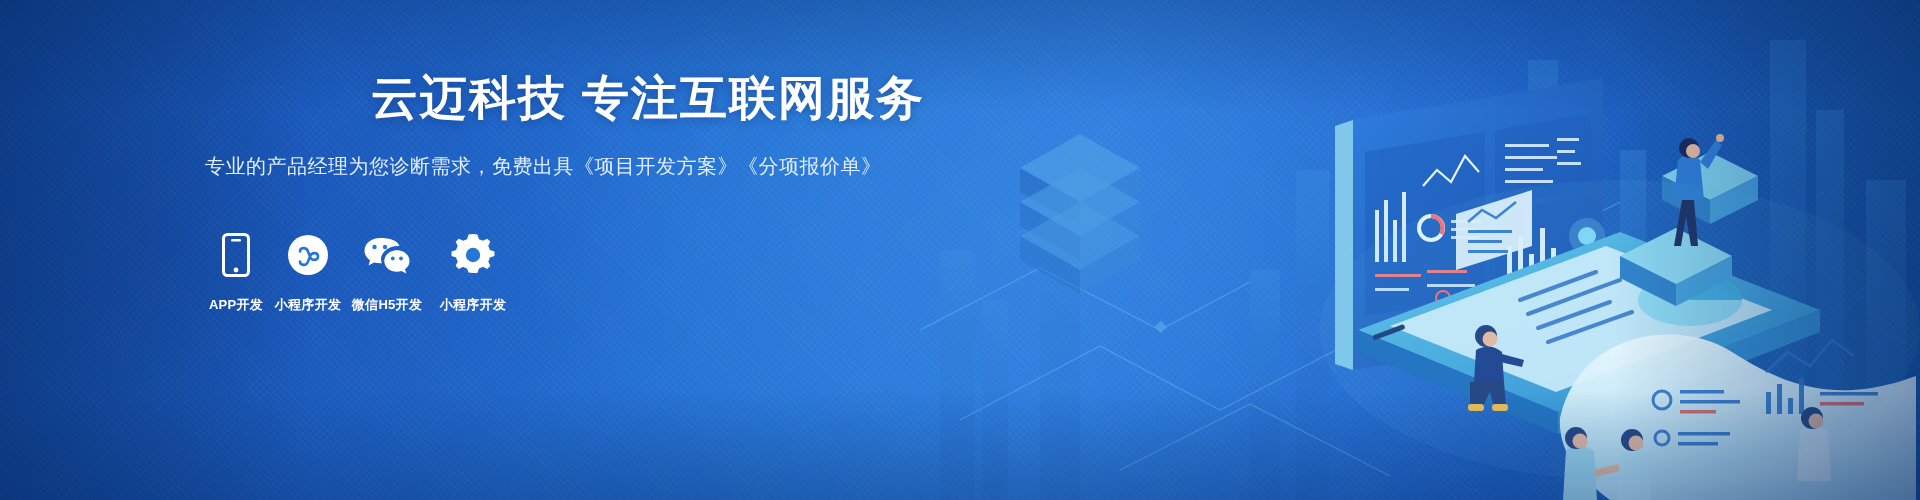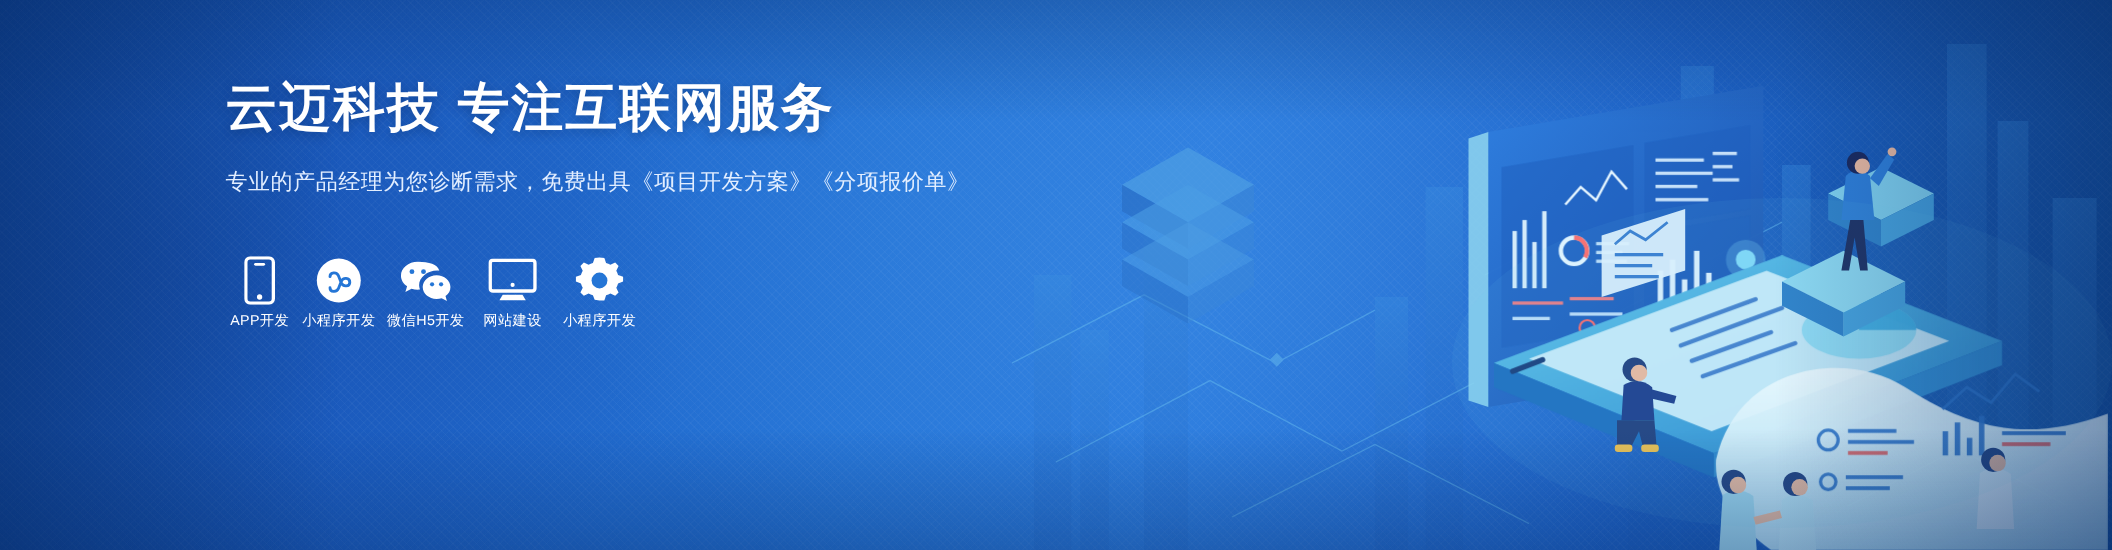--- a/index.html
+++ b/index.html
@@ -29,33 +29,34 @@
       linear-gradient(to right, rgba(6,40,96,.50) 0%, rgba(6,40,96,0) 16%, rgba(6,40,96,0) 84%, rgba(6,40,96,.45) 100%),
       linear-gradient(to bottom, rgba(6,40,96,.30) 0%, rgba(6,40,96,0) 22%, rgba(6,40,96,0) 78%, rgba(6,40,96,.33) 100%);
   }
 
   
   .copy{position:absolute;left:205px;top:72px;width:720px;}
   .title{
     font-size:47px;font-weight:bold;color:#ffffff;letter-spacing:2px;
     line-height:1.1;white-space:nowrap;
     text-shadow:0 2px 10px rgba(4,32,80,.35);
+    text-align:right;
   }
   .sub{margin-top:24px;}
   .sub-line{
     font-size:20px;color:#e2eeff;line-height:36px;letter-spacing:.5px;
     white-space:nowrap;font-weight:400;
   }
 
   
   .icons{position:absolute;left:200px;top:232px;display:flex;align-items:flex-end;}
   .ico-item{width:72px;display:flex;flex-direction:column;align-items:center;}
   .ico-box{height:46px;display:flex;align-items:center;justify-content:center;}
   .ico-label{
-    margin-top:4px;font-size:13px;color:#ffffff;font-weight:normal;
+    margin-top:18px;font-size:13px;color:#ffffff;font-weight:bold;
     white-space:nowrap;letter-spacing:.3px;
   }
   .ico-item.wide{width:86px;}
 
   
   .art{position:absolute;right:0;top:0;width:1000px;height:500px;}
 </style>
 </head>
 <body>
 
@@ -324,30 +325,20 @@
           <circle cx="11.5" cy="13" r="2.2" fill="#2576d6"></circle>
           <circle cx="22" cy="13" r="2.2" fill="#2576d6"></circle>
           <path d="M46.5 27 c0 -6 -5.6 -10.8 -12.6 -10.8 S21.3 21 21.3 27 s5.6 10.8 12.6 10.8 c1.6 0 3.2 -.3 4.6 -.7 l4.8 2.5 l-1.3 -4.4 c2.8 -1.9 4.5 -4.8 4.5 -8.2 Z" fill="#fff"></path>
           <circle cx="29.8" cy="24.5" r="1.9" fill="#2576d6"></circle>
           <circle cx="38" cy="24.5" r="1.9" fill="#2576d6"></circle>
         </svg>
       </div>
       <div class="ico-label">微信H5开发</div>
     </div>
 
-    <div class="ico-item">
-      <div class="ico-box">
-        <svg width="44" height="40" viewBox="0 0 44 40">
-          <rect x="1.6" y="1.6" width="40.8" height="28" rx="2.5" fill="none" stroke="#fff" stroke-width="3.2"></rect>
-          <circle cx="22" cy="24" r="1.9" fill="#fff"></circle>
-          <path d="M13 33 h18 l3 5 h-24 z" fill="#fff"></path>
-        </svg>
-      </div>
-      <div class="ico-label">网站建设</div>
-    </div>
 
     <div class="ico-item wide">
       <div class="ico-box">
         <svg width="44" height="44" viewBox="0 0 44 44">
           <path d="M22 1 l4.4 .55 l1.6 4.6 a16.6 16.6 0 0 1 3.9 1.62 l4.35 -2.1 l3.1 3.1 l-2.1 4.35 a16.6 16.6 0 0 1 1.62 3.9 l4.6 1.6 v4.4 l-4.6 1.6 a16.6 16.6 0 0 1 -1.62 3.9 l2.1 4.35 l-3.1 3.1 l-4.35 -2.1 a16.6 16.6 0 0 1 -3.9 1.62 l-1.6 4.6 h-4.4 l-4.4 -.55 l-1.6 -4.05 a16.6 16.6 0 0 1 -3.9 -1.62 l-4.35 2.1 l-3.1 -3.1 l2.1 -4.35 a16.6 16.6 0 0 1 -1.62 -3.9 l-4.6 -1.6 v-4.4 l4.6 -1.6 a16.6 16.6 0 0 1 1.62 -3.9 l-2.1 -4.35 l3.1 -3.1 l4.35 2.1 a16.6 16.6 0 0 1 3.9 -1.62 l1.6 -4.6 z" fill="#fff"></path>
           <circle cx="22" cy="22" r="7.2" fill="#2576d6"></circle>
         </svg>
       </div>
       <div class="ico-label">小程序开发</div>
     </div>

